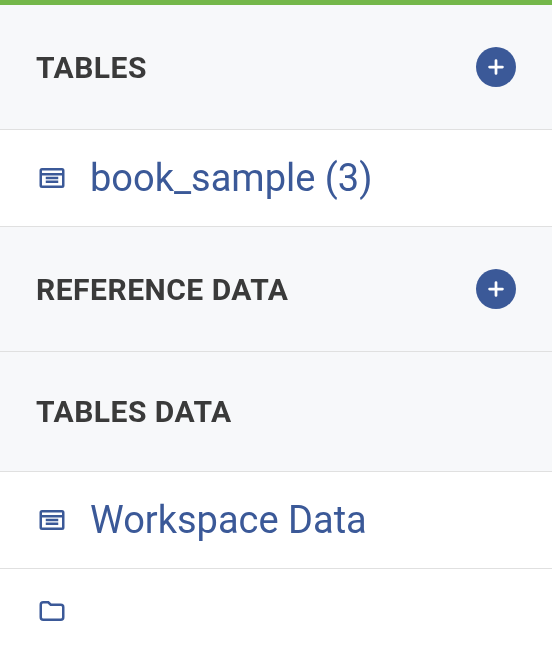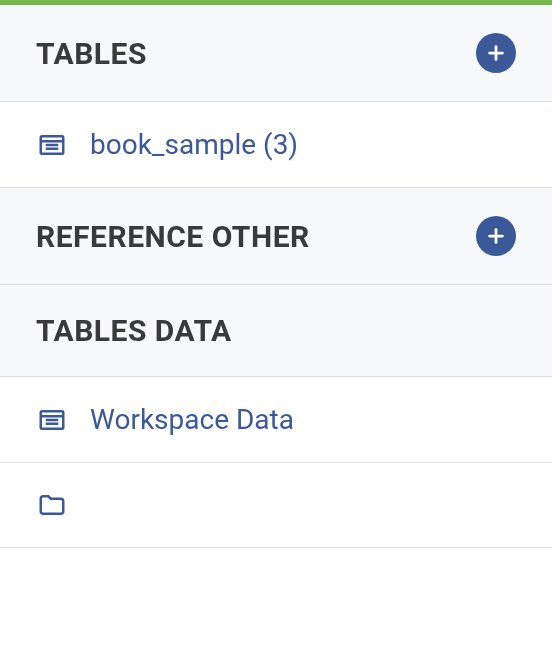--- a/index.html
+++ b/index.html
@@ -10,21 +10,21 @@
       background: #ffffff;
       overflow: hidden;
     }
     .top-bar {
       height: 5px;
       background: #74b74a;
       width: 100%;
     }
     .section-header {
       background: #f7f8fa;
-      padding: 28px 36px;
+      padding: 42px 36px;
       display: flex;
       justify-content: space-between;
       align-items: center;
       border-bottom: 1px solid #e0e0e0;
     }
     .section-title {
       font-size: 30px;
       font-weight: 700;
       color: #3a3a3a;
       letter-spacing: 0.5px;
@@ -63,21 +63,21 @@
       flex-shrink: 0;
     }
     .list-item-icon svg {
       width: 30px;
       height: 30px;
       stroke: #3b5998;
       fill: none;
       stroke-width: 2;
     }
     .list-item-label {
-      font-size: 28px;
+      font-size: 38px;
       color: #3b5998;
       font-weight: 400;
     }
   </style>
 </head>
 <body>
 
 <div class="top-bar"></div>
 
 <div class="section-header">
@@ -95,21 +95,21 @@
       <rect x="3" y="5" width="18" height="14" rx="1"></rect>
       <line x1="3" y1="9" x2="21" y2="9"></line>
       <line x1="7" y1="12" x2="17" y2="12"></line>
       <line x1="7" y1="15" x2="17" y2="15"></line>
     </svg>
   </span>
   <span class="list-item-label">book_sample (3)</span>
 </div>
 
 <div class="section-header">
-  <div class="section-title">REFERENCE OTHER</div>
+  <div class="section-title">REFERENCE DATA</div>
   <div class="add-btn">
     <svg viewBox="0 0 24 24">
       <path d="M12 5v14M5 12h14" stroke="#ffffff" stroke-width="3" stroke-linecap="round"></path>
     </svg>
   </div>
 </div>
 
 <div class="section-header">
   <div class="section-title">TABLES DATA</div>
 </div>

